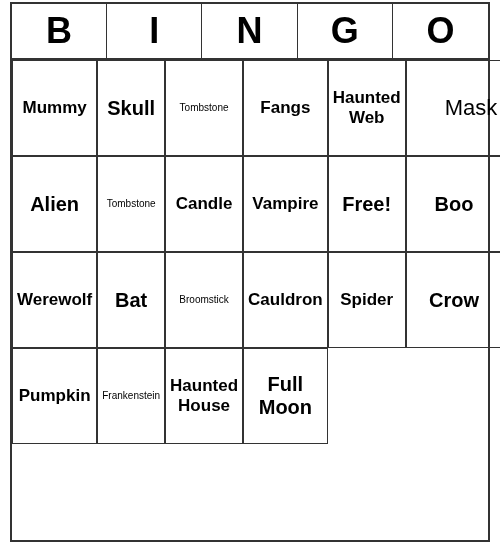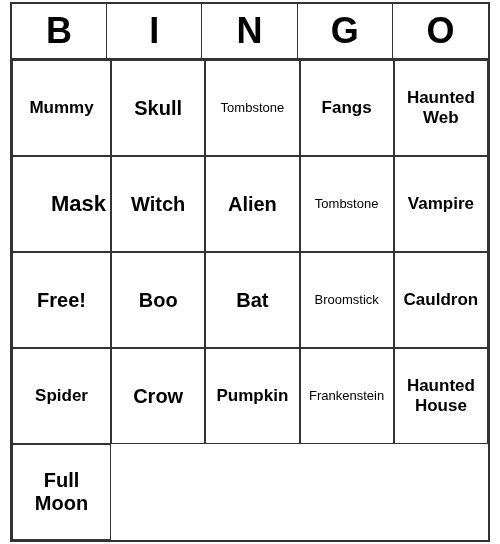--- a/index.html
+++ b/index.html
@@ -27,50 +27,50 @@
       font-size: 36px;
       font-weight: bold;
       padding: 6px 0;
       border-right: 1px solid #333;
     }
     .bingo-header-cell:last-child {
       border-right: none;
     }
     .bingo-grid {
       display: grid;
-      grid-template-columns: repeat(5, 1fr);
+      grid-template-columns: repeat(6, 1fr);
       grid-template-rows: repeat(5, 96px);
     }
     .bingo-cell {
       border: 1px solid #333;
       display: flex;
       justify-content: center;
       align-items: center;
       text-align: center;
       padding: 4px;
       line-height: 1.15;
     }
     .bingo-cell span {
       display: block;
     }
     .size-xl {
       font-size: 20px;
       font-weight: bold;
     }
     .size-lg {
       font-size: 22px;
-      font-weight: bold;
+      font-weight: normal;
       margin-left: 34px;
     }
     .size-md {
       font-size: 17px;
       font-weight: bold;
     }
     .size-sm {
-      font-size: 13px;
+      font-size: 10px;
     }
   </style>
 </head>
 <body>
 
 <div class="bingo-card">
   <div class="bingo-header">
   <div class="bingo-header-cell">B</div>
       <div class="bingo-header-cell">I</div>
       <div class="bingo-header-cell">N</div>
@@ -90,36 +90,39 @@
       <div class="bingo-cell">
         <span class="size-md">Fangs</span>
       </div>
       <div class="bingo-cell">
         <span class="size-md">Haunted Web</span>
       </div>
       <div class="bingo-cell">
         <span class="size-lg">Mask</span>
       </div>
       <div class="bingo-cell">
-        <span class="size-xl">Witch</span>
-      </div>
-      <div class="bingo-cell">
         <span class="size-xl">Alien</span>
       </div>
       <div class="bingo-cell">
         <span class="size-sm">Tombstone</span>
+      </div>
+      <div class="bingo-cell">
+        <span class="size-md">Candle</span>
       </div>
       <div class="bingo-cell">
         <span class="size-md">Vampire</span>
       </div>
       <div class="bingo-cell">
         <span class="size-xl">Free!</span>
       </div>
       <div class="bingo-cell">
         <span class="size-xl">Boo</span>
+      </div>
+      <div class="bingo-cell">
+        <span class="size-md">Werewolf</span>
       </div>
       <div class="bingo-cell">
         <span class="size-xl">Bat</span>
       </div>
       <div class="bingo-cell">
         <span class="size-sm">Broomstick</span>
       </div>
       <div class="bingo-cell">
         <span class="size-md">Cauldron</span>
       </div>

